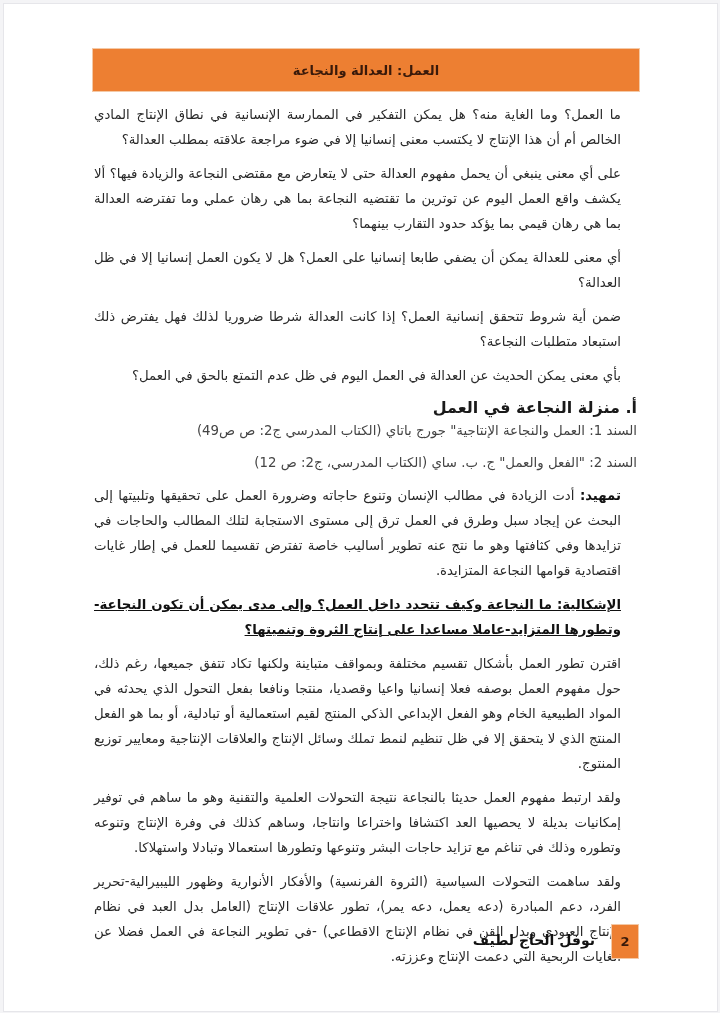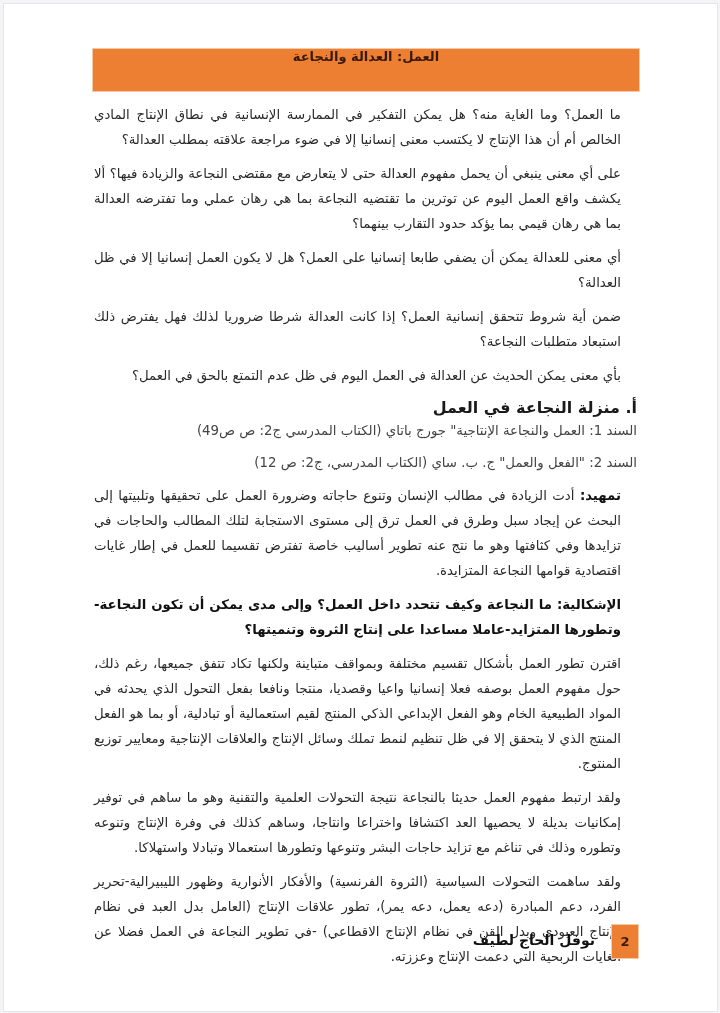--- a/index.html
+++ b/index.html
@@ -7,38 +7,38 @@
     width: 720px; height: 1013px; background: #f4f4f6; position: relative; overflow: hidden;
     font-family: "DejaVu Sans", sans-serif;
   }
   .page {
     position: absolute; left: 3px; top: 3px; width: 713px; height: 1007px;
     background: #ffffff; border: 1px solid #e6e6ea;
   }
   .header-bar {
     position: absolute; left: 88px; top: 44px; width: 548px; height: 44px;
     background: #ed7f32; border: 1px solid #f4c9a6; box-sizing: border-box;
-    display: flex; justify-content: center;
+    display: flex; align-items: center; justify-content: center;
   }
   .header-title {
     direction: rtl; font-weight: bold; font-size: 13px; color: #3a1a0a;
   }
   .content {
     position: absolute; left: 90px; top: 98px; width: 543px;
     direction: rtl; text-align: justify; color: #2a2a2a;
     font-size: 13.3px; line-height: 25px;
   }
   .content p { margin: 0 16px 9px 0; }
   .q { text-align: justify; text-align-last: right; }
   .sec-title { font-weight: bold; font-size: 13.5px; color: #1a1a1a; margin: 12px 0 14px 0 !important; }
   .sub-title { font-weight: bold; font-size: 16px; color: #1a1a1a; margin: 0 !important; line-height: 22px; }
   .source { color: #444; font-size: 13.3px; margin: 0 0 8px 0 !important; line-height: 24px; }
   .source.first { margin-top: 0 !important; }
   .bold-label { font-weight: bold; color: #111; }
-  .problem { font-weight: bold; color: #111; }
+  .problem { font-weight: bold; color: #111; text-decoration: underline; }
   .footer-num {
     position: absolute; left: 607px; top: 920px; width: 28px; height: 35px;
     background: #ed7f32; border: 1px solid #f4c9a6; box-sizing: border-box;
     display: flex; align-items: center; justify-content: center;
     font-weight: bold; font-size: 13px; color: #3a1a0a;
   }
   .footer-author {
     position: absolute; right: 122px; top: 928px; direction: rtl;
     font-weight: bold; font-size: 14px; color: #111;
   }

